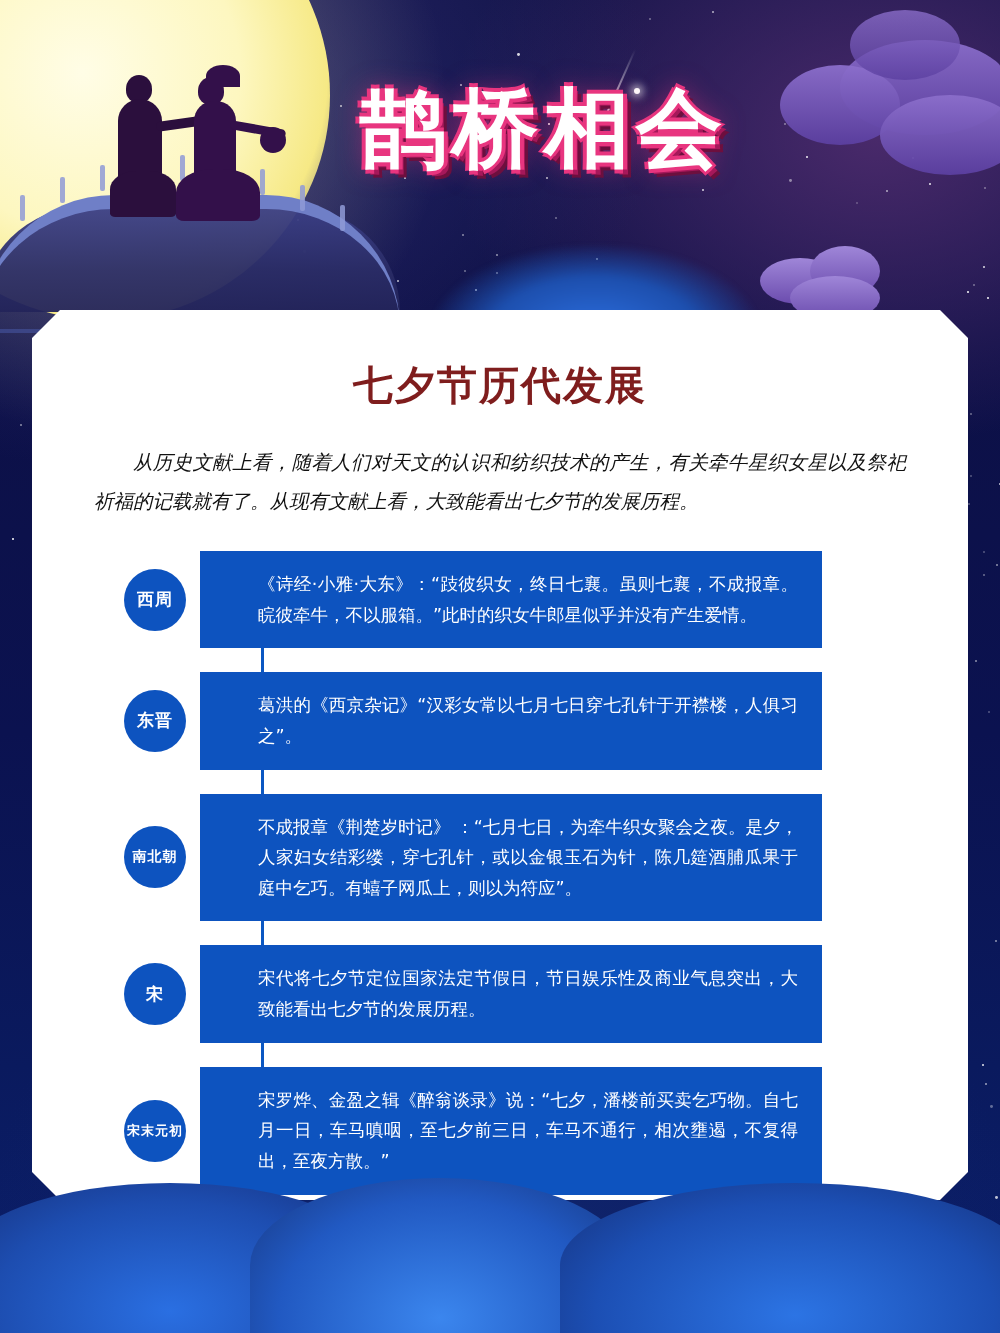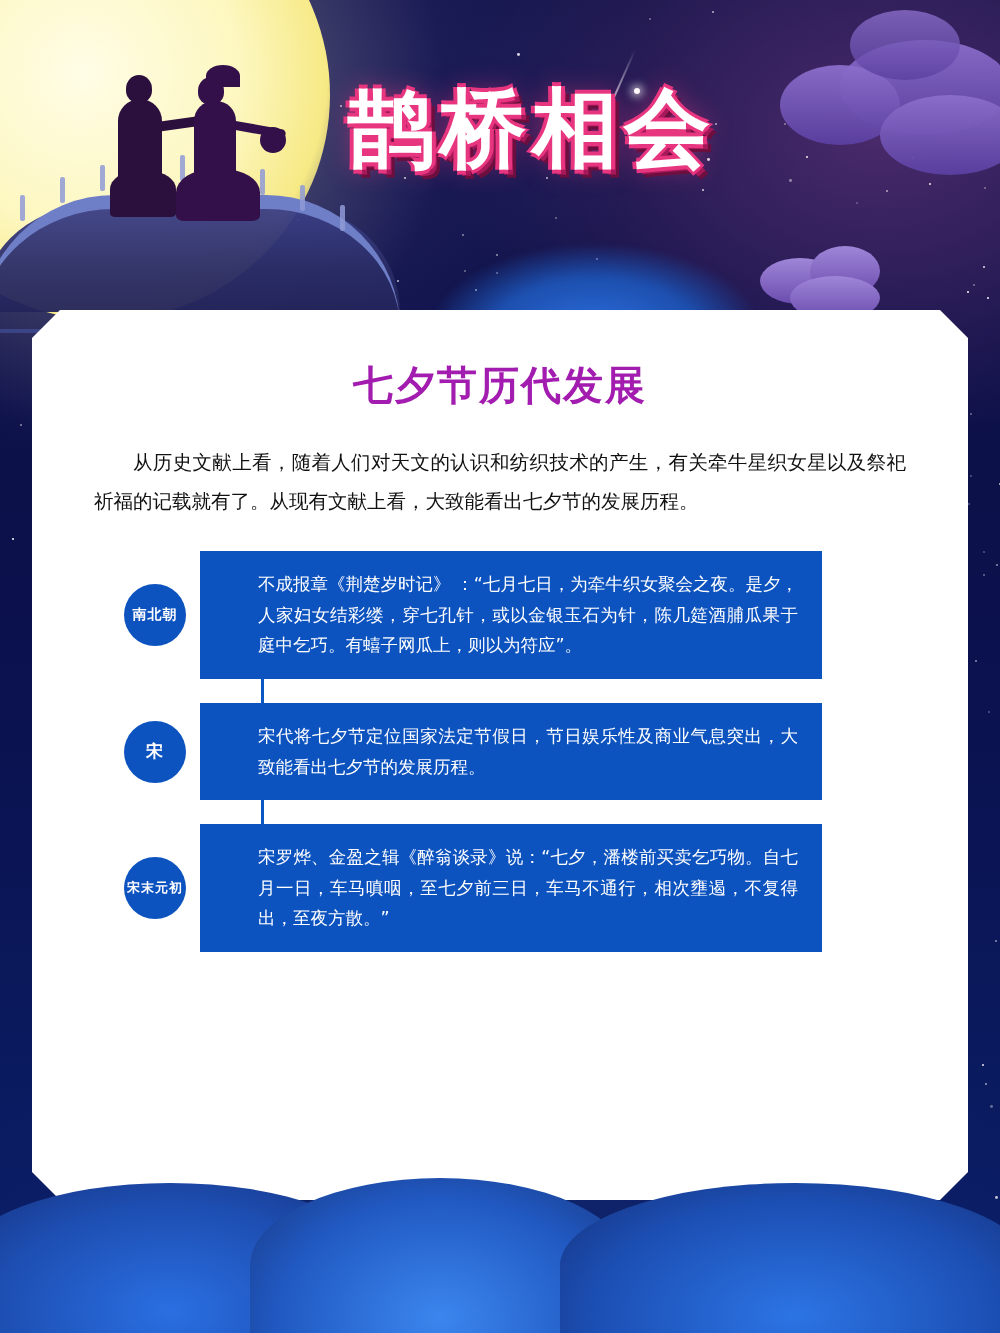--- a/index.html
+++ b/index.html
@@ -59,21 +59,21 @@
   }
   .bridge-rail{position:absolute;left:0;top:0;width:420px;height:60px;}
   .bridge-rail span{position:absolute;bottom:0;width:5px;height:26px;background:#8f9ad6;opacity:.85;border-radius:2px;}
 
   
   .couple{position:absolute;left:110px;top:75px;width:180px;height:150px;}
   .fig{position:absolute;background:#2b0f3d;}
   .fig.dark{background:#33104a;}
 
   
-  .title-wrap{position:absolute;left:348px;top:85px;width:560px;}
+  .title-wrap{position:absolute;left:360px;top:85px;width:560px;}
   .main-title{
     font-size:86px;font-weight:bold;letter-spacing:6px;
     color:#ffffff;
     -webkit-text-stroke:0px;
     text-shadow:
       4px 0 0 #e8357f, -4px 0 0 #e8357f, 0 4px 0 #e8357f, 0 -4px 0 #e8357f,
       5px 5px 0 #a5185a, 8px 8px 0 #6d0f3e, 0 0 26px rgba(232,53,127,.7);
     line-height:1;
     font-family:"DejaVu Sans","Liberation Sans",sans-serif;
   }
@@ -99,27 +99,28 @@
 
   
   .card{
     position:absolute;left:32px;top:310px;width:936px;height:890px;
     background:#ffffff;
     clip-path:polygon(0 28px, 28px 0, 908px 0, 936px 28px, 936px 862px, 908px 890px, 28px 890px, 0 862px);
     box-shadow:0 0 40px rgba(0,0,0,.35);
   }
   .card-title{
     text-align:center;margin-top:48px;
-    font-size:40px;font-weight:bold;color:#a21caf;letter-spacing:2px;
+    font-size:40px;font-weight:bold;color:#7f1d1d;letter-spacing:2px;
     font-family:"DejaVu Sans","Liberation Sans",sans-serif;
   }
   .intro{
     margin:30px 62px 0 62px;
     font-size:19.5px;line-height:2.0;color:#111;text-align:justify;text-indent:2em;
     font-family:"DejaVu Sans","Liberation Sans",sans-serif;
+    font-style:italic;
   }
 
   
   .timeline{margin-top:30px;position:relative;padding-left:168px;padding-right:146px;}
   .tl-line{position:absolute;left:229px;top:6px;bottom:10px;width:3px;background:#0b57c2;}
   .row{position:relative;margin-bottom:24px;display:flex;align-items:center;}
   .badge{
     position:absolute;left:-76px;top:50%;transform:translateY(-50%);
     width:62px;height:62px;border-radius:50%;
     background:#0d53bf;color:#fff;display:flex;align-items:center;justify-content:center;
@@ -326,21 +327,29 @@
     <div class="main-title">鹊桥相会</div>
   </div>
 
   <div class="card">
     <div class="card-title">七夕节历代发展</div>
     <div class="intro">从历史文献上看，随着人们对天文的认识和纺织技术的产生，有关牵牛星织女星以及祭祀祈福的记载就有了。从现有文献上看，大致能看出七夕节的发展历程。</div>
 
     <div class="timeline">
       <div class="tl-line"></div>
 
-
+      <div class="row">
+        <div class="badge">西周</div>
+        <div class="bar">《诗经·小雅·大东》：“跂彼织女，终日七襄。虽则七襄，不成报章。睆彼牵牛，不以服箱。”此时的织女牛郎星似乎并没有产生爱情。</div>
+      </div>
+
+      <div class="row">
+        <div class="badge">东晋</div>
+        <div class="bar">葛洪的《西京杂记》“汉彩女常以七月七日穿七孔针于开襟楼，人俱习之”。</div>
+      </div>
 
       <div class="row">
         <div class="badge sm">南北朝</div>
         <div class="bar">不成报章《荆楚岁时记》 ：“七月七日，为牵牛织女聚会之夜。是夕，人家妇女结彩缕，穿七孔针，或以金银玉石为针，陈几筵酒脯瓜果于庭中乞巧。有蟢子网瓜上，则以为符应”。</div>
       </div>
 
 
       <div class="row">
         <div class="badge">宋</div>
         <div class="bar">宋代将七夕节定位国家法定节假日，节日娱乐性及商业气息突出，大致能看出七夕节的发展历程。</div>

